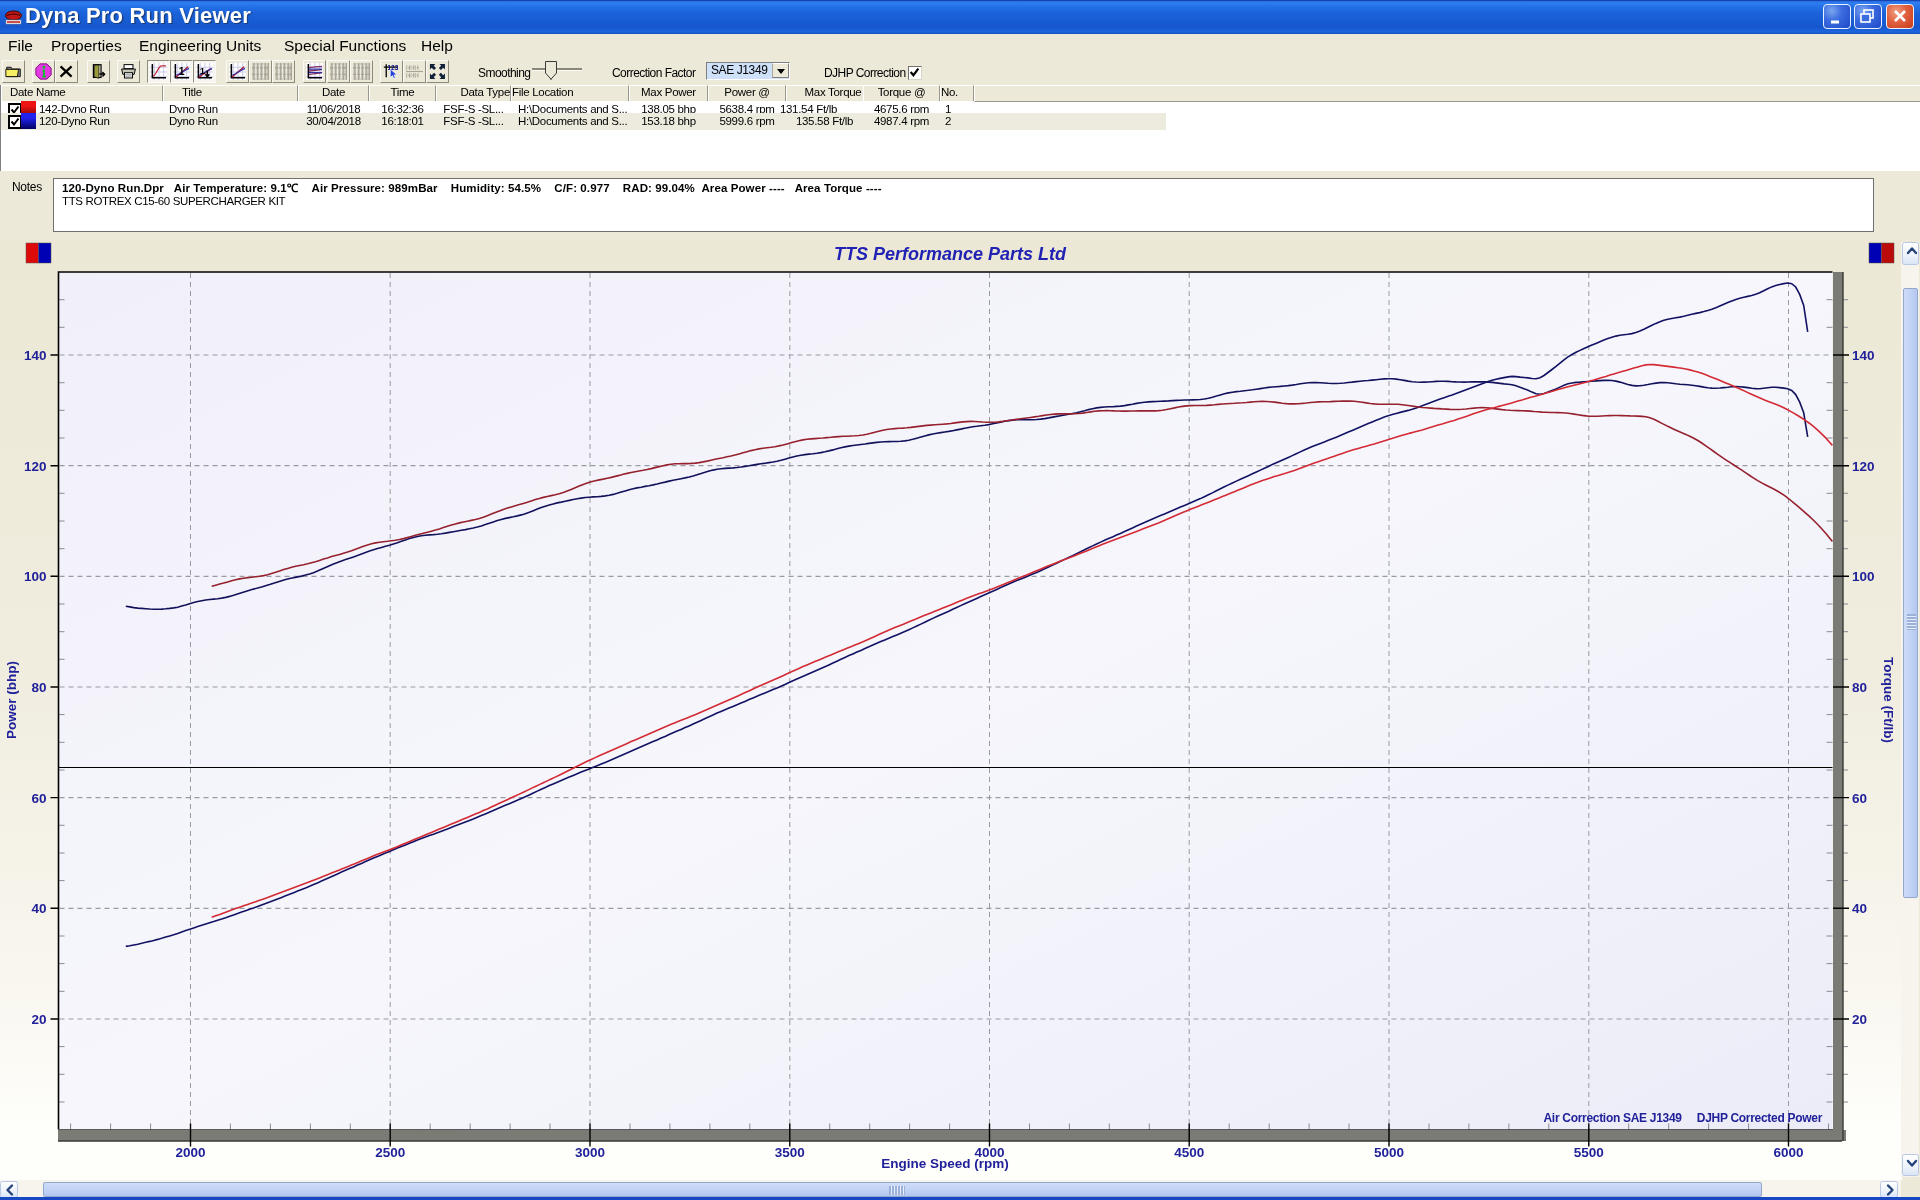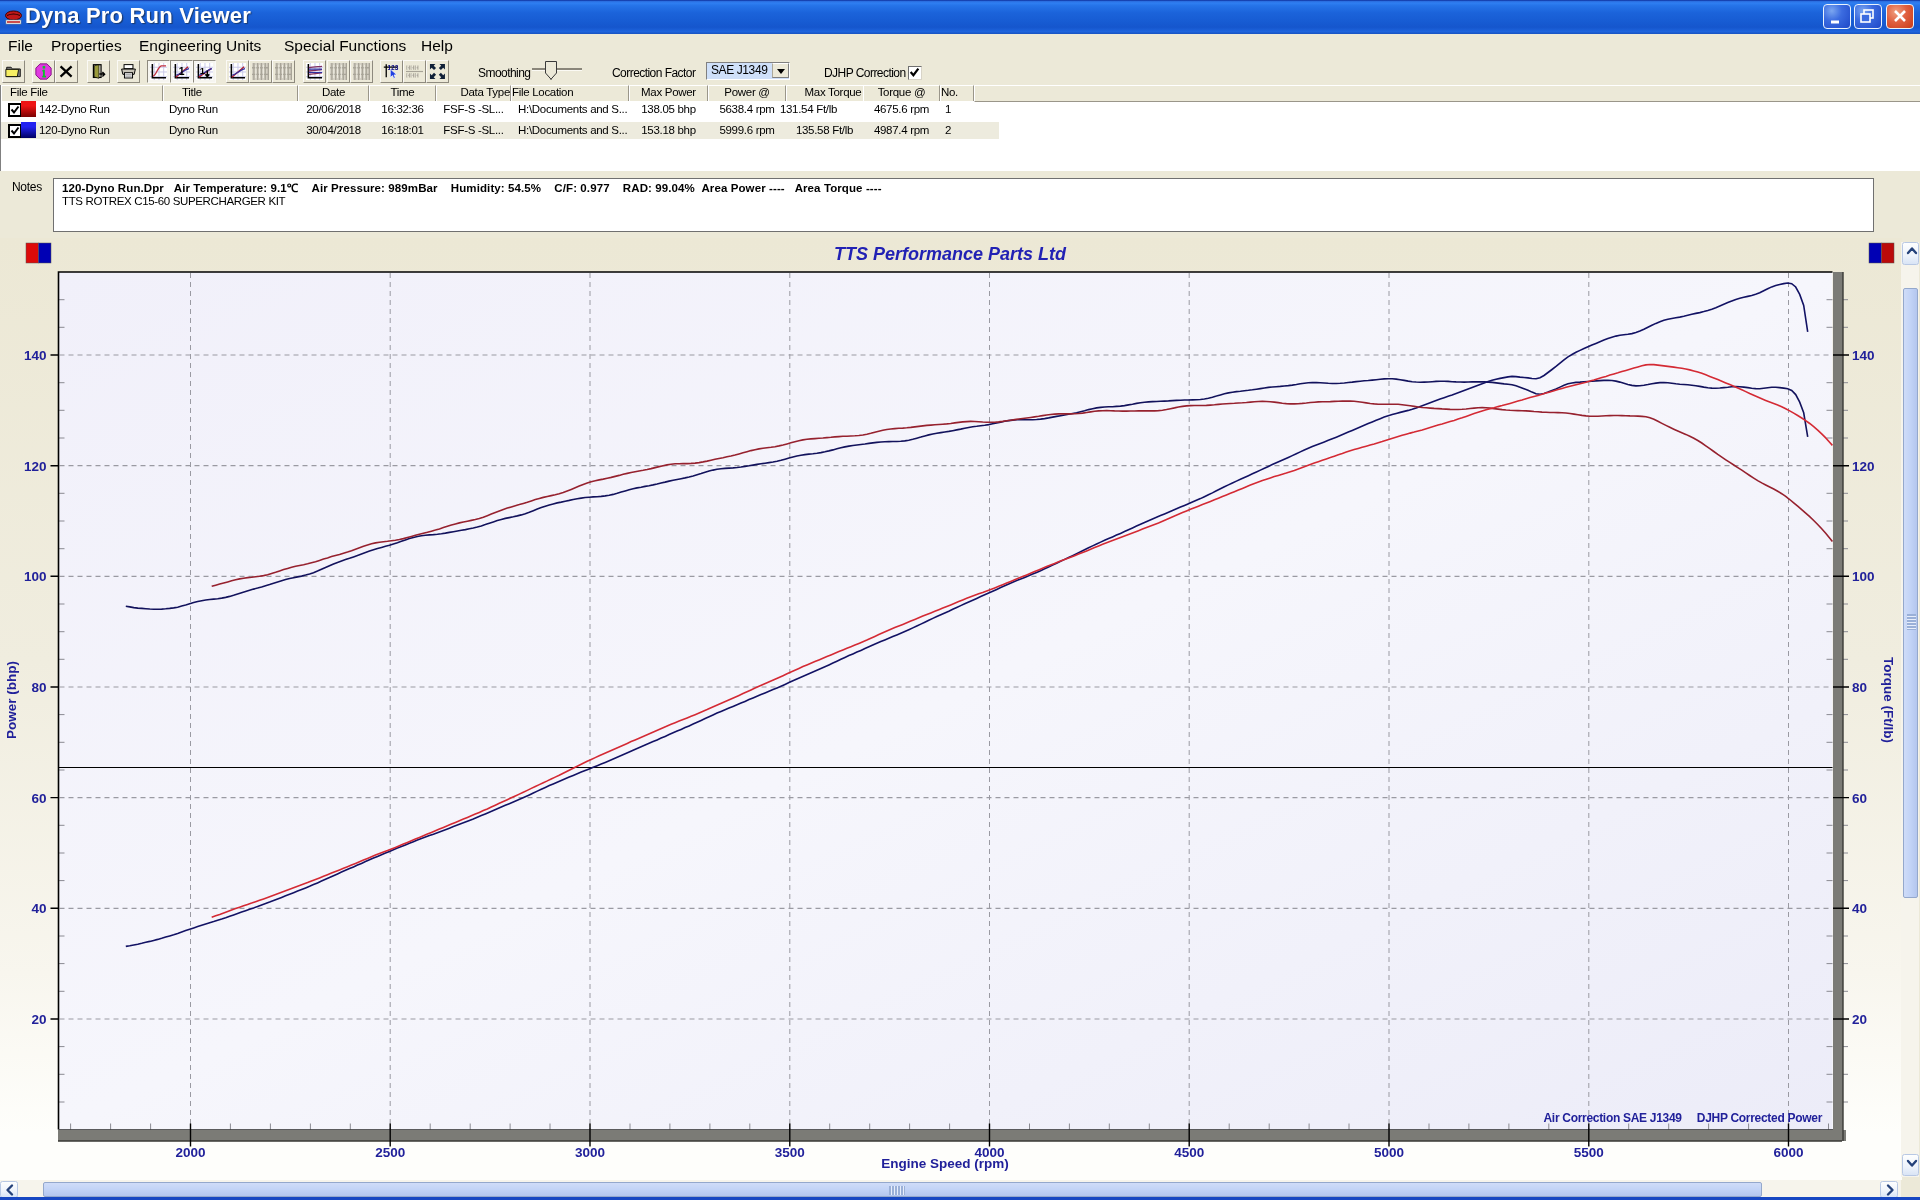--- a/index.html
+++ b/index.html
@@ -273,52 +273,52 @@
       <span class="cbtn"></span>
     </div>
 <span class="tlab" style="left:824px">DJHP Correction</span>
 <div class="chk" style="left:908px;top:10px">
       <svg width="11" height="11" viewBox="0 0 10 10">
         <path d="M1.5 4.5 L4 7.5 L8.5 1.5" stroke="#000" stroke-width="2" fill="none"></path>
       </svg>
     </div>
 </div>
 <div id="lview">
-    <div class="hcell" style="left:0px;width:162px;padding-left:8px">File File</div>
+    <div class="hcell" style="left:0px;width:162px;padding-left:8px">Date Name</div>
     <div class="hcell" style="left:162px;width:135px;padding-left:18px">Title</div>
     <div class="hcell" style="left:297px;width:71px;text-align:center">Date</div>
     <div class="hcell" style="left:368px;width:67px;text-align:center">Time</div>
     <div class="hcell" style="left:435px;width:75px;text-align:right">Data Type</div>
     <div class="hcell" style="left:510px;width:118px;">File Location</div>
     <div class="hcell" style="left:628px;width:79px;text-align:center">Max Power</div>
     <div class="hcell" style="left:707px;width:78px;text-align:center">Power @</div>
     <div class="hcell" style="left:785px;width:94px;text-align:center">Max Torque</div>
     <div class="hcell" style="left:862px;width:77px;text-align:center">Torque @</div>
     <div class="hcell" style="left:939px;width:34px;padding-left:0">No.</div>
     <div class="hcell" style="left:973px;width:947px;padding-left:8px"></div>
     <div class="row" style="left:0;top:16px;width:973px;background:#fff">
       <div class="chk" style="left:7px;top:2px;border:2px solid #000;background:#fff">
 <svg width="10" height="10" viewBox="0 0 10 10">
           <path d="M1.5 4.5 L4 7.5 L8.5 1.5" stroke="#000" stroke-width="2" fill="none"></path>
         </svg>
       </div>
 <div style="position:absolute;left:20px;top:0px;width:15px;height:16px;background:linear-gradient(180deg,#ee1414 30%,#7a0202)"></div>
 <div class="cell" style="left:38px">142-Dyno Run</div>
 <div class="cell" style="left:168px">Dyno Run</div>
-<div class="cell ctr" style="left:297px;width:71px">20/06/2018</div>
+<div class="cell ctr" style="left:297px;width:71px">11/06/2018</div>
 <div class="cell ctr" style="left:368px;width:67px">16:32:36</div>
 <div class="cell ctr" style="left:435px;width:75px">FSF-S -SL...</div>
 <div class="cell" style="left:517px;width:110px;overflow:hidden">H:\Documents and S...</div>
 <div class="cell ctr" style="left:628px;width:79px">138.05 bhp</div>
 <div class="cell ctr" style="left:707px;width:78px">5638.4 rpm</div>
 <div class="cell ctr" style="left:769px;width:77px">131.54 Ft/lb</div>
 <div class="cell ctr" style="left:862px;width:77px">4675.6 rpm</div>
 <div class="cell" style="left:944px">1</div>
     </div>
-    <div class="row" style="left:0;top:37px;width:998px;background:#EDEBDE">
+    <div class="row" style="left:0;top:28px;width:1165px;background:#EDEBDE">
       <div class="chk" style="left:7px;top:2px;border:2px solid #000;background:#fff">
 <svg width="10" height="10" viewBox="0 0 10 10">
           <path d="M1.5 4.5 L4 7.5 L8.5 1.5" stroke="#000" stroke-width="2" fill="none"></path>
         </svg>
       </div>
 <div style="position:absolute;left:20px;top:0px;width:15px;height:16px;background:linear-gradient(180deg,#2222f0 30%,#000060)"></div>
 <div class="cell" style="left:38px">120-Dyno Run</div>
 <div class="cell" style="left:168px">Dyno Run</div>
 <div class="cell ctr" style="left:297px;width:71px">30/04/2018</div>
 <div class="cell ctr" style="left:368px;width:67px">16:18:01</div>

